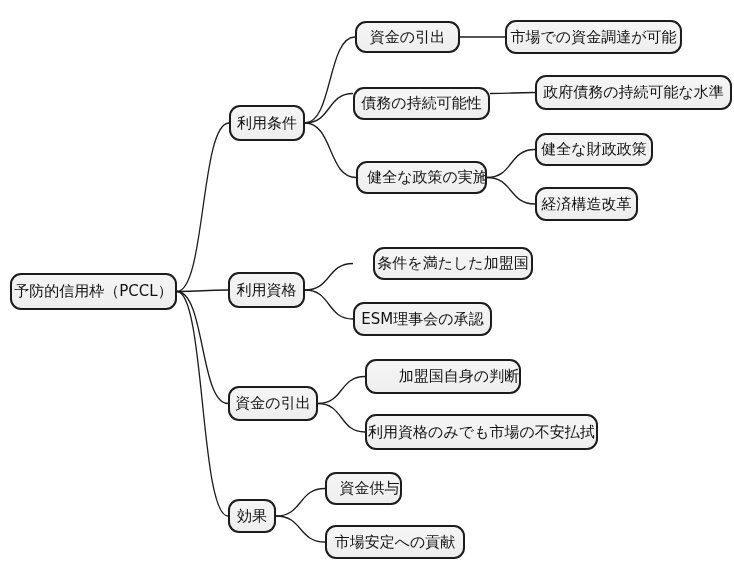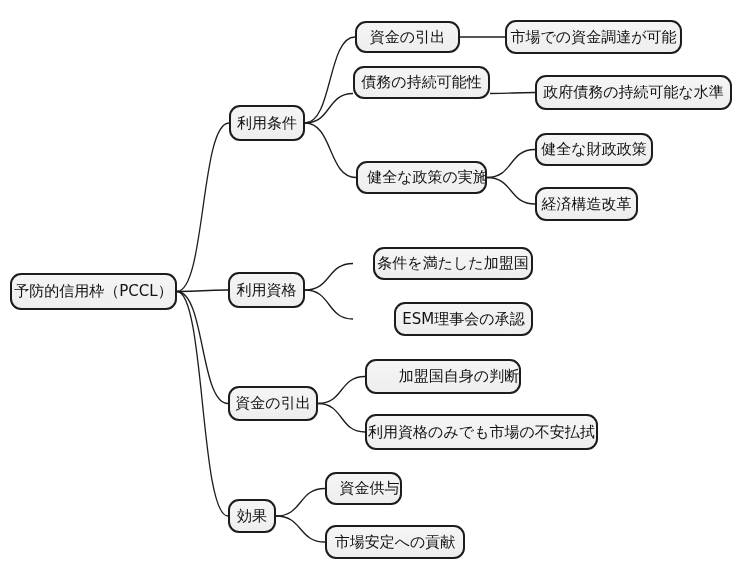--- a/index.html
+++ b/index.html
@@ -66,24 +66,24 @@
       <path d="M 276 516 C 302.95 516, 298.05 488.5, 325 488.5"></path>
       <path d="M 276 516 C 302.95 516, 298.05 542, 325 542"></path>
     </svg>
   <div id="nodes">
       <div class="node" style="left: 10px; top: 273px; width: 167px; height: 37px;">予防的信用枠（PCCL）</div>
       <div class="node" style="left: 229px; top: 105px; width: 76px; height: 36px;">利用条件</div>
       <div class="node" style="left: 228px; top: 272px; width: 77px; height: 36px;">利用資格</div>
       <div class="node" style="left: 228px; top: 386px; width: 90px; height: 35px;">資金の引出</div>
       <div class="node" style="left: 228px; top: 499px; width: 48px; height: 34px;">効果</div>
       <div class="node" style="left: 355px; top: 21px; width: 105px; height: 32px;">資金の引出</div>
-      <div class="node" style="left: 353px; top: 66px; width: 137px; height: 33px;">債務の持続可能性</div>
+      <div class="node" style="left: 353px; top: 87px; width: 137px; height: 33px;">債務の持続可能性</div>
       <div class="node" style="left: 356px; top: 161px; width: 131px; height: 33px; padding-left: 12px;">健全な政策の実施</div>
       <div class="node" style="left: 353px; top: 247px; width: 160px; height: 33px; margin-left: 20px;">条件を満たした加盟国</div>
-      <div class="node" style="left: 353px; top: 302px; width: 139px; height: 34px; margin-left: 41px;">ESM理事会の承認</div>
+      <div class="node" style="left: 353px; top: 302px; width: 139px; height: 34px;">ESM理事会の承認</div>
       <div class="node" style="left: 365px; top: 359px; width: 156px; height: 35px; padding-left: 32px;">加盟国自身の判断</div>
       <div class="node" style="left: 365px; top: 414px; width: 233px; height: 36px; text-align: center;">利用資格のみでも市場の不安払拭</div>
       <div class="node" style="left: 325px; top: 472px; width: 77px; height: 33px; padding-left: 12px;">資金供与</div>
       <div class="node" style="left: 325px; top: 525px; width: 140px; height: 34px;">市場安定への貢献</div>
       <div class="node" style="left: 505px; top: 20px; width: 177px; height: 34px;">市場での資金調達が可能</div>
       <div class="node" style="left: 535px; top: 75px; width: 197px; height: 35px;">政府債務の持続可能な水準</div>
       <div class="node" style="left: 535px; top: 133px; width: 118px; height: 33px;">健全な財政政策</div>
       <div class="node" style="left: 535px; top: 187px; width: 103px; height: 34px;">経済構造改革</div>
     </div>
 </div>

